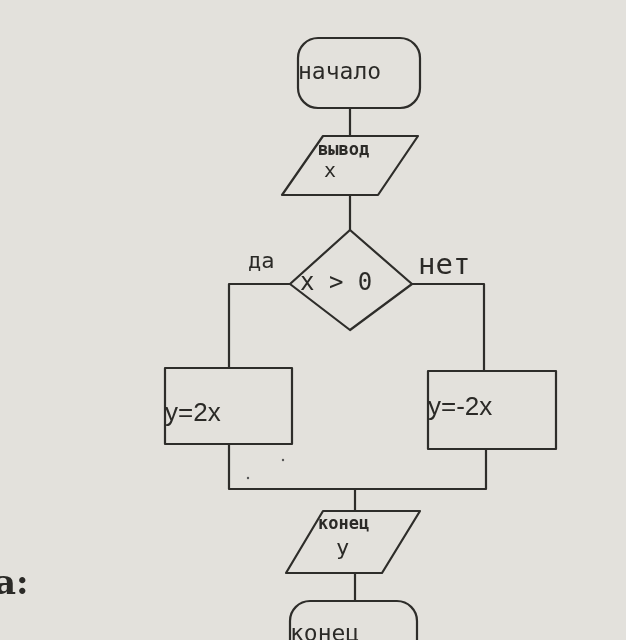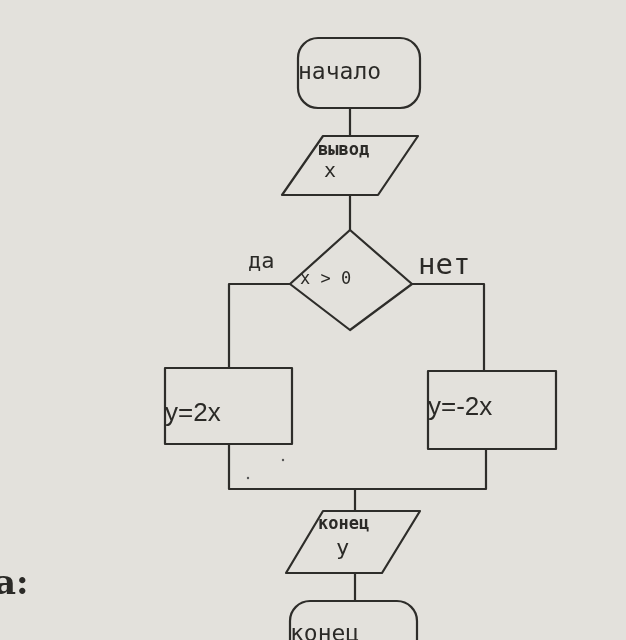--- a/index.html
+++ b/index.html
@@ -57,21 +57,21 @@
 
   <circle cx="283" cy="460" r="1.2" fill="#555"></circle>
   <circle cx="248" cy="478" r="1.2" fill="#555"></circle>
 </svg>
 
 <div class="lbl mono" style="left:298px; top:60px; width:122px; font-size:23px;">начало</div>
 
 <div class="lbl mono" style="left:318px; top:141px; width:70px; font-size:17px; font-weight:bold;">вывод</div>
 <div class="lbl mono" style="left:324px; top:160px; width:30px; font-size:20px;">x</div>
 
-<div class="lbl mono" style="left:300px; top:270px; width:104px; font-size:17px;">x &gt; 0</div>
+<div class="lbl mono" style="left:300px; top:270px; width:104px; font-size:24px;">x &gt; 0</div>
 
 <div class="lbl mono" style="left:248px; top:250px; width:42px; font-size:22px;">да</div>
 <div class="lbl mono" style="left:418px; top:250px; width:54px; font-size:29px;">нет</div>
 
 <div class="lbl sans" style="left:165px; top:391px; width:110px; font-size:26px;margin-top:8px;">y=2x</div>
 <div class="lbl sans" style="left:428px; top:393px; width:116px; font-size:26px;">y=-2x</div>
 
 <div class="lbl mono" style="left:318px; top:515px; width:90px; font-size:17px; font-weight:bold;">конец</div>
 <div class="lbl mono" style="left:336px; top:537px; width:30px; font-size:22px;">y</div>
 

